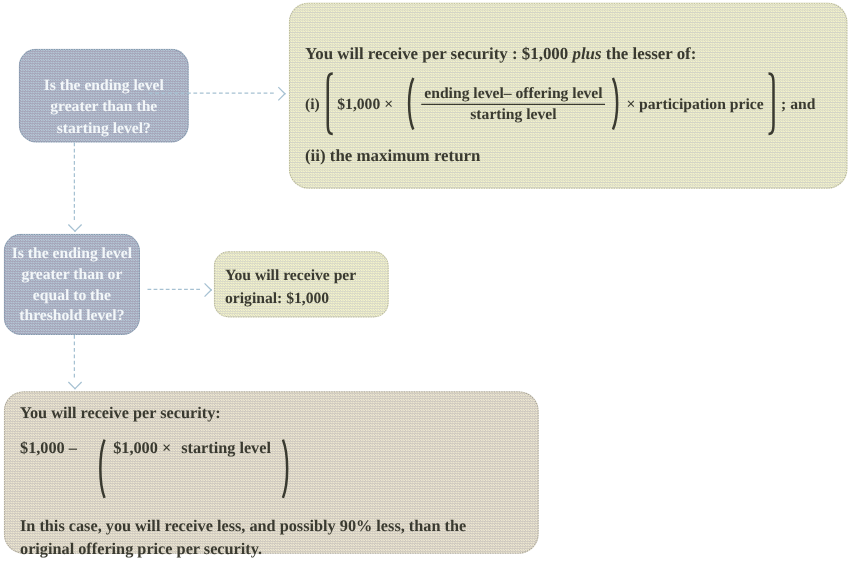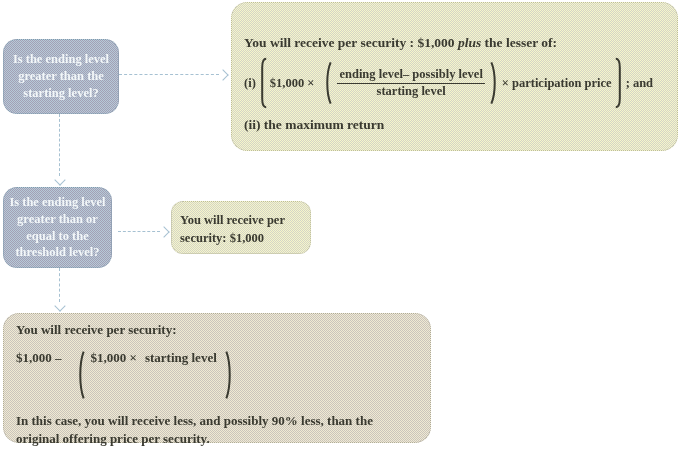--- a/index.html
+++ b/index.html
@@ -34,21 +34,21 @@
   
   .gbox {
     background-color:#ddd8c7;
     background-image:repeating-conic-gradient(#f0ead2 0% 25%, #cac4bc 0% 50%);
     background-size:2px 2px;
     border:1px dotted #aca89a;
     border-radius:16px;
     color:#3a3a30; font-weight:bold;
   }
 
-  #box-q1 { left:3px; top:39px; width:116px; height:75px; }
+  #box-q1 { left:15px; top:39px; width:136px; height:75px;align-items:flex-end; }
   #box-q2 { left:3px; top:187px; width:109px; height:81px; }
   #box-upside { left:231px; top:2px; width:447px; height:149px; padding:32px 10px 0 12px; }
   #box-par { left:171px; top:201px; width:140px; height:53px; padding:9px 8px; font-size:12.5px; line-height:1.45; border-radius:12px; }
   #box-downside { left:3px; top:313px; width:428px; height:130px; padding:8px 12px; }
 
   .intro { font-size:13.5px; white-space:nowrap; }
   .formula { margin-top:6px; display:flex; align-items:center; gap:3px; font-size:12.5px; white-space:nowrap; }
   .formula-d { margin-top:12px; display:flex; gap:6px; font-size:13px; white-space:nowrap; }
   .item2 { margin-top:8px; font-size:13.5px; }
   .intro5 { font-size:13px; }
@@ -92,21 +92,21 @@
     <div class="formula">
       <span>(i)</span>
       <svg class="shape brk" viewBox="0 0 10 60" preserveAspectRatio="none">
           <path d="M9 2 C5 2 4 5 4 12 L4 48 C4 55 5 58 9 58"></path>
         </svg>
       <span>$1,000 ×</span>
       <svg class="shape par" style="margin-left:6px" viewBox="0 0 10 60" preserveAspectRatio="none">
           <path d="M8.5 2 C3.5 16 3.5 44 8.5 58"></path>
         </svg>
       <span class="frac">
-        <span class="num">ending level– possibly level</span>
+        <span class="num">ending level– offering level</span>
         <span class="den">starting level</span>
       </span>
       <svg class="shape par flip" viewBox="0 0 10 60" preserveAspectRatio="none">
           <path d="M8.5 2 C3.5 16 3.5 44 8.5 58"></path>
         </svg>
       <span>×</span>
       <span>participation price</span>
       <svg class="shape brk flip" viewBox="0 0 10 60" preserveAspectRatio="none">
           <path d="M9 2 C5 2 4 5 4 12 L4 48 C4 55 5 58 9 58"></path>
         </svg>
@@ -119,21 +119,21 @@
     <div>Is the ending level greater than or equal to the threshold level?</div>
   </div>
 
   <div class="hline" style="left:118px;top:231px;width:42px"></div>
   <span class="head right" style="left:160px;top:228px"></span>
 
   <div class="vline" style="left:59px;top:268px;height:34px"></div>
   <span class="head down" style="left:56px;top:302px"></span>
 
   <div class="box abox" id="box-par">
-    <div>You will receive per security: $1,000</div>
+    <div>You will receive per original: $1,000</div>
   </div>
 
   <div class="box gbox" id="box-downside">
     <div class="intro5">You will receive per security:</div>
     <div class="formula-d">
       <span>$1,000 –</span>
       <svg class="shape par-d" style="margin-left:8px" viewBox="0 0 10 60" preserveAspectRatio="none">
           <path d="M8.5 2 C3.5 16 3.5 44 8.5 58"></path>
         </svg>
       <span>$1,000 ×</span>

